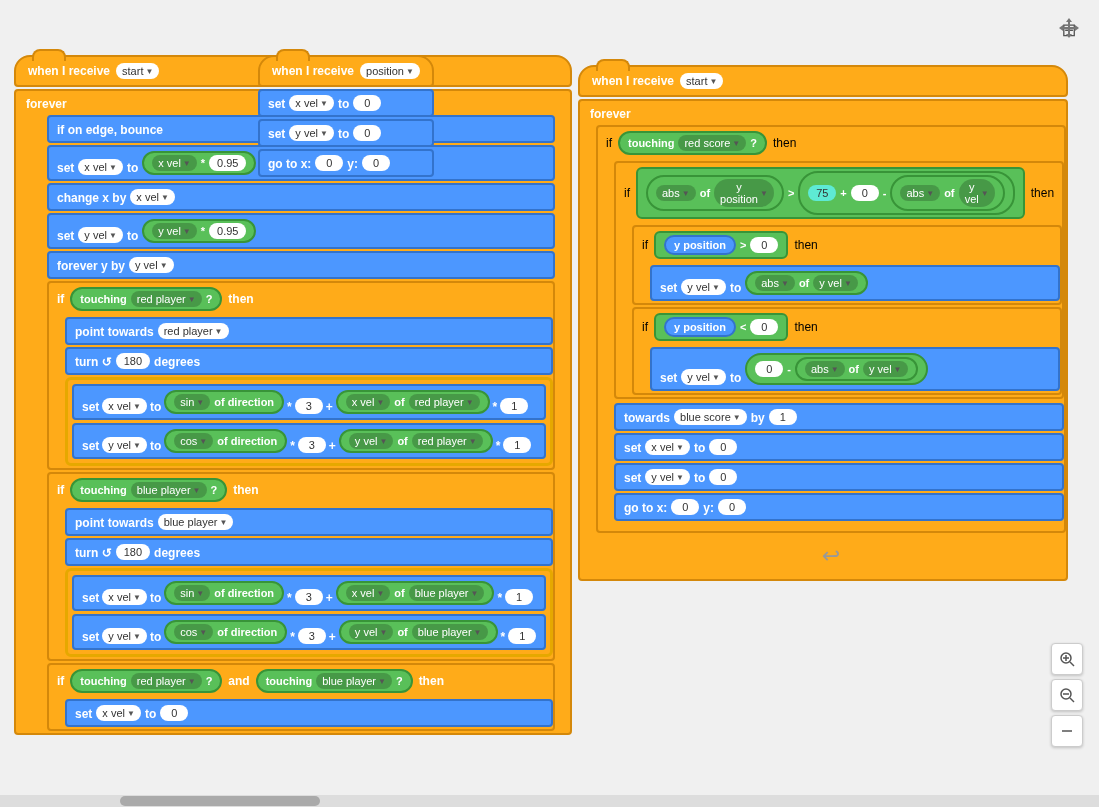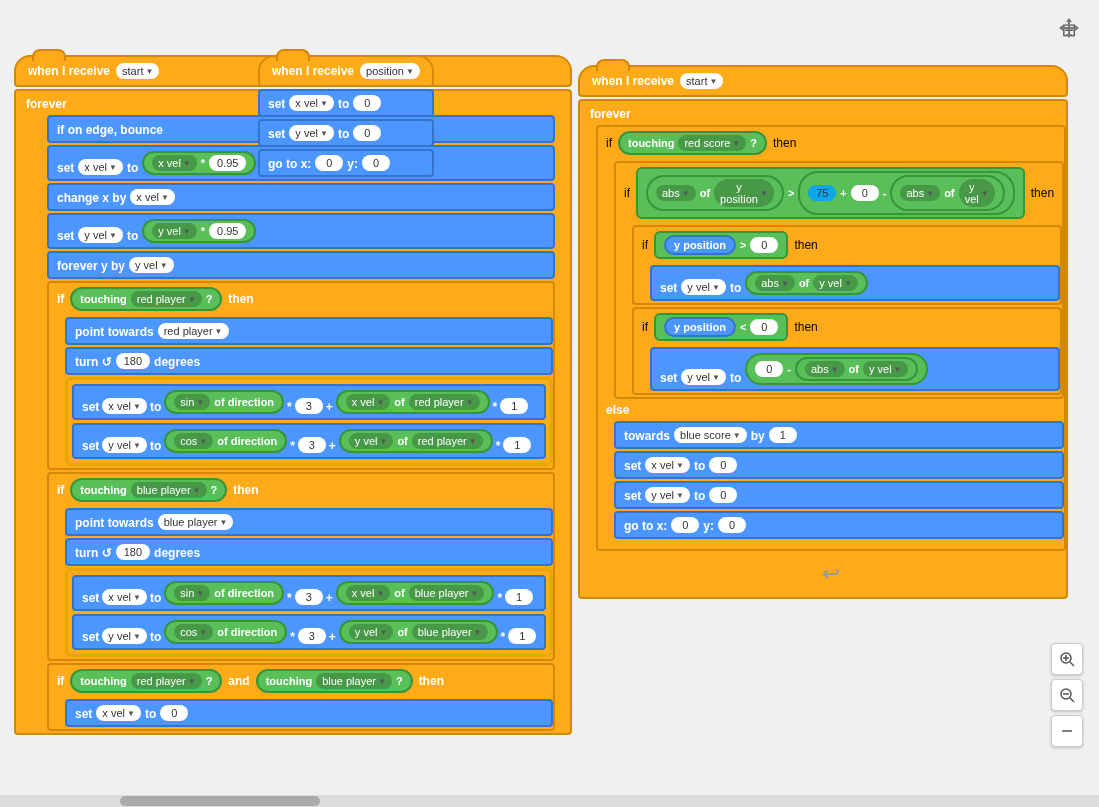--- a/index.html
+++ b/index.html
@@ -527,21 +527,21 @@
               <div class="c-block-header">
                 <span>if</span>
                 <span class="compare-condition">
                   <span class="green-reporter">
                     <span class="dropdown-pill" style="background:rgba(0,0,0,0.2);color:white;">abs</span>
                     <span>of</span>
                     <span class="dropdown-pill" style="background:rgba(0,0,0,0.2);color:white;">y position</span>
                   </span>
                   <span>&gt;</span>
                   <span class="green-reporter">
-                    <span class="round-input" style="background:#0ea5e9;color:#333;">75</span>
+                    <span class="round-input" style="background:#5eead4;color:#333;">75</span>
                     <span>+</span>
                     <span class="round-input" style="background:white;color:#333;">0</span>
                     <span>-</span>
                     <span class="green-reporter">
                       <span class="dropdown-pill" style="background:rgba(0,0,0,0.2);color:white;">abs</span>
                       <span>of</span>
                       <span class="dropdown-pill" style="background:rgba(0,0,0,0.2);color:white;">y vel</span>
                     </span>
                   </span>
                 </span>
@@ -599,21 +599,20 @@
                       </span>
                     </div>
                   </div>
                 </div>
 
               </div>
             </div>
 
           </div>
 
-          <div style="padding:2px 8px; color:white; font-weight:bold; font-size:12px;">else</div>
           <div class="c-block-body">
 
             <div class="motion-block">
               <span>towards</span>
               <span class="dropdown-pill">blue score</span>
               <span>by</span>
               <span class="round-input">1</span>
             </div>
 
 

